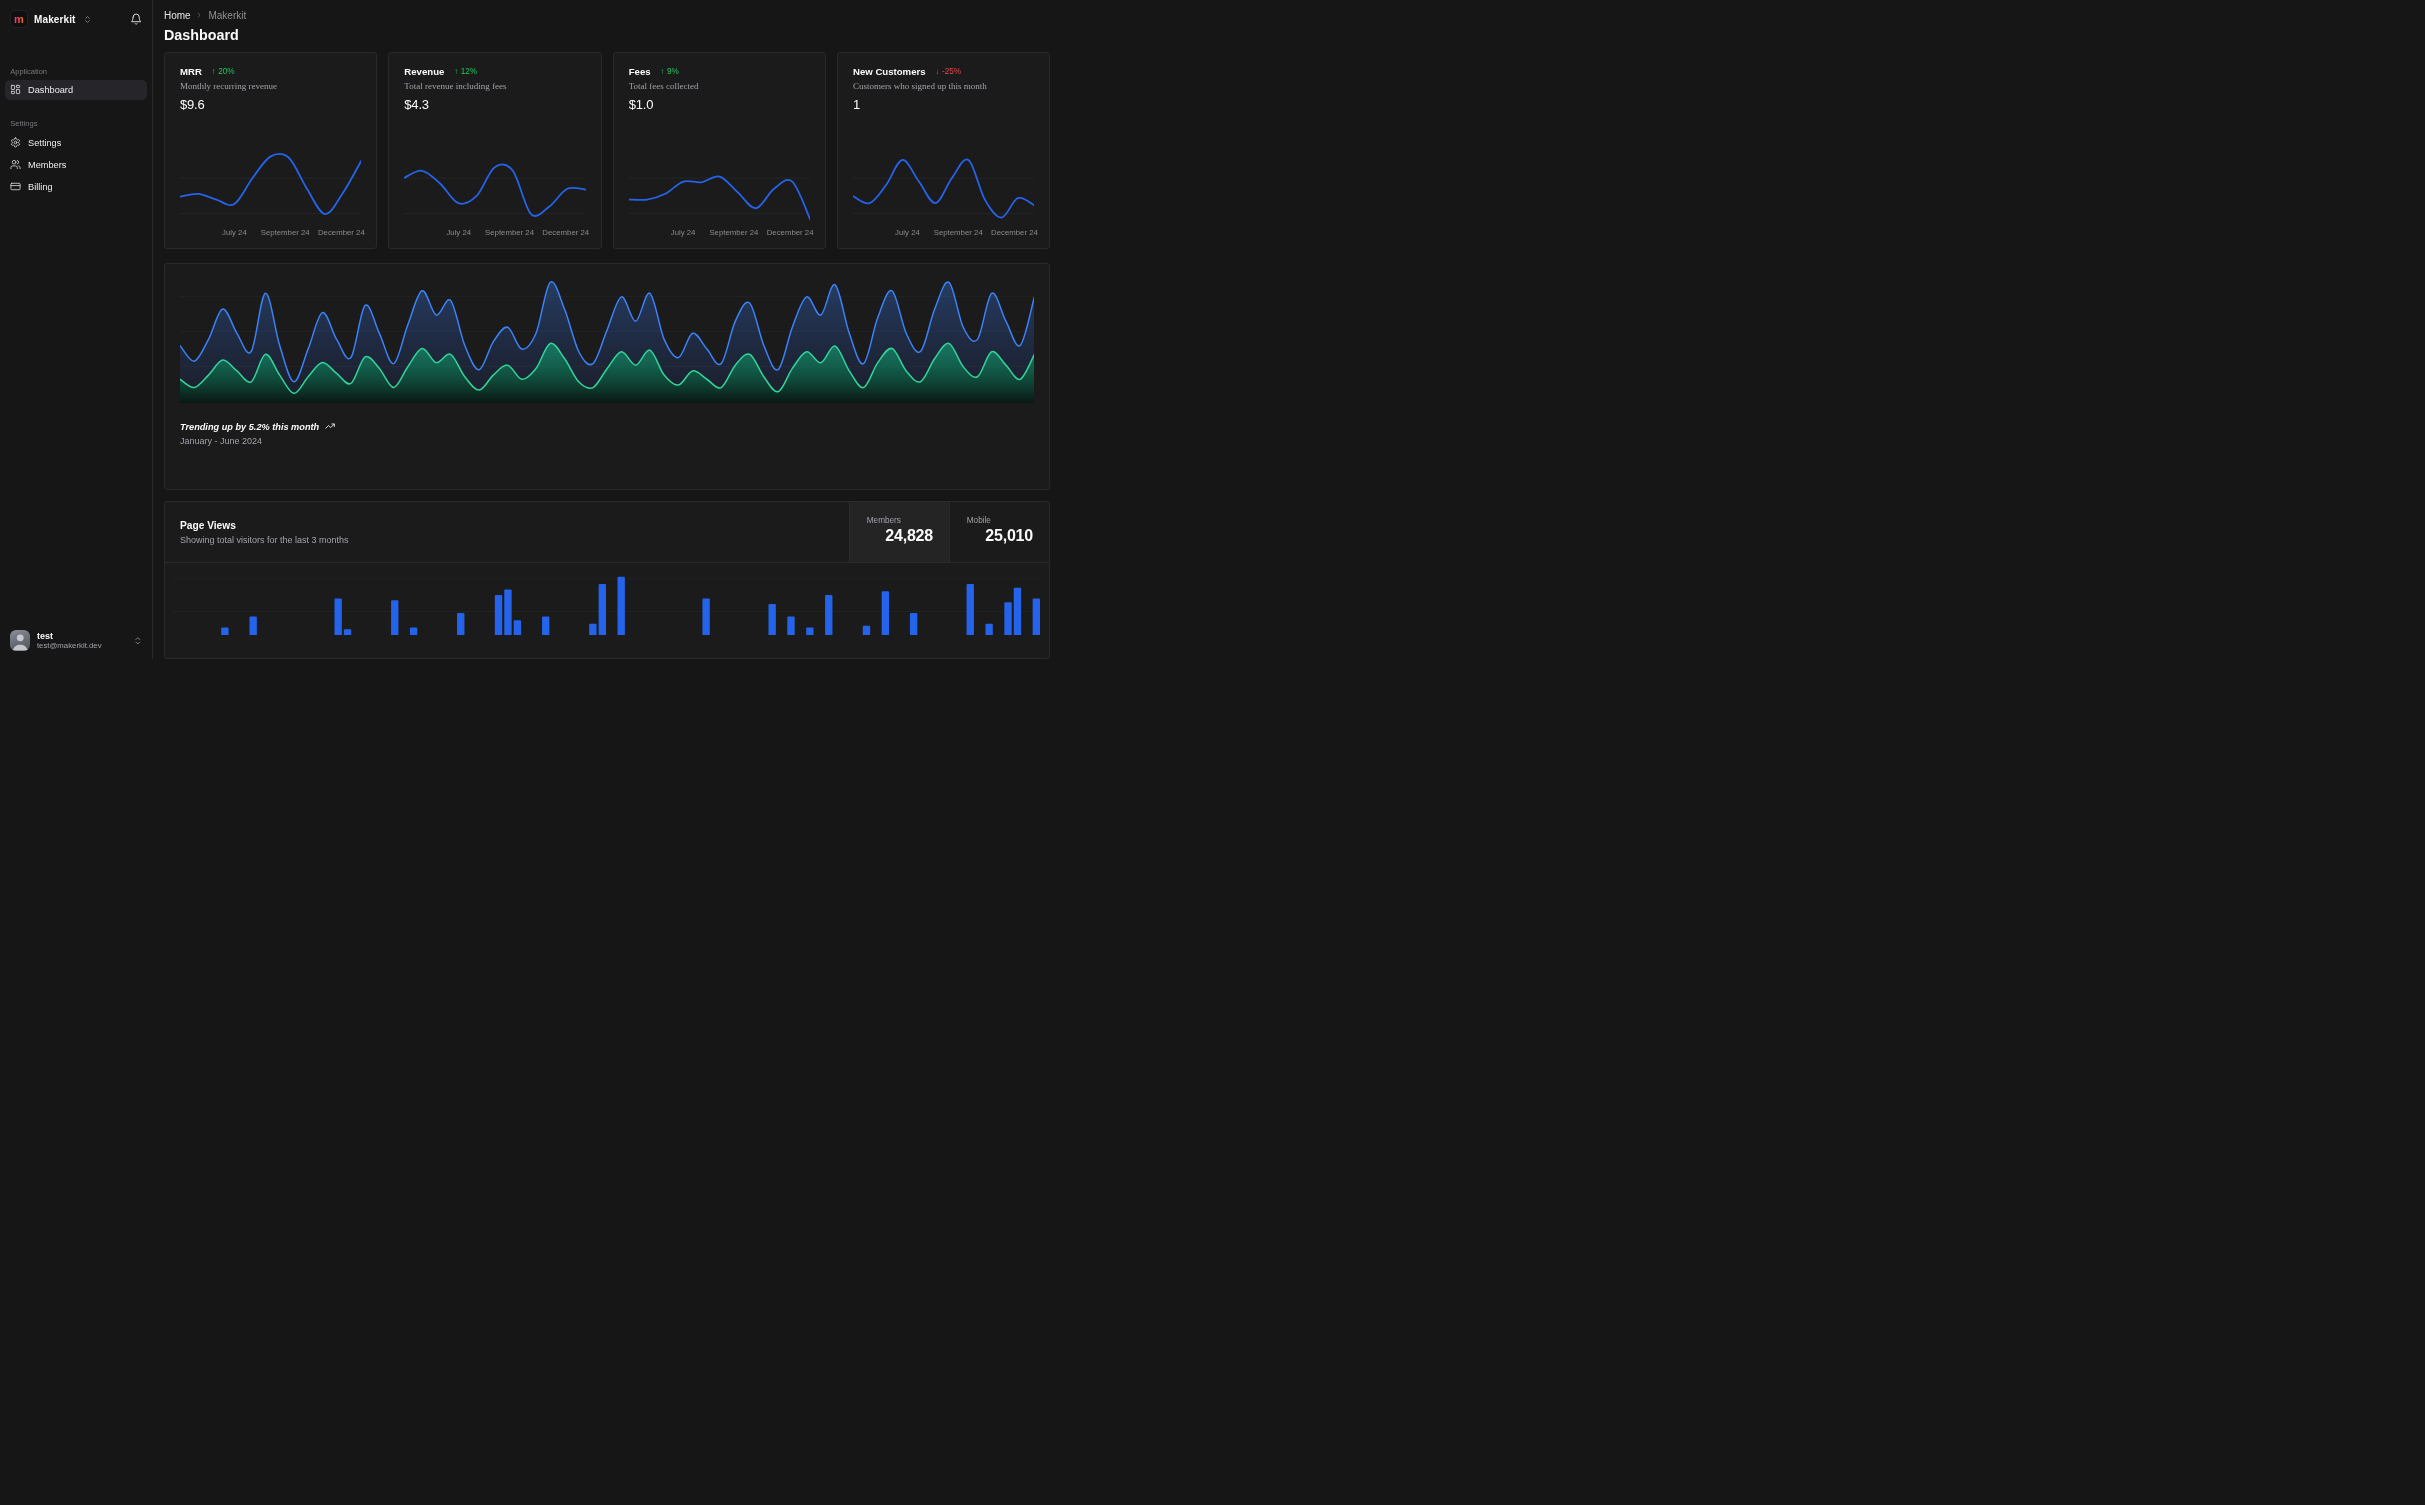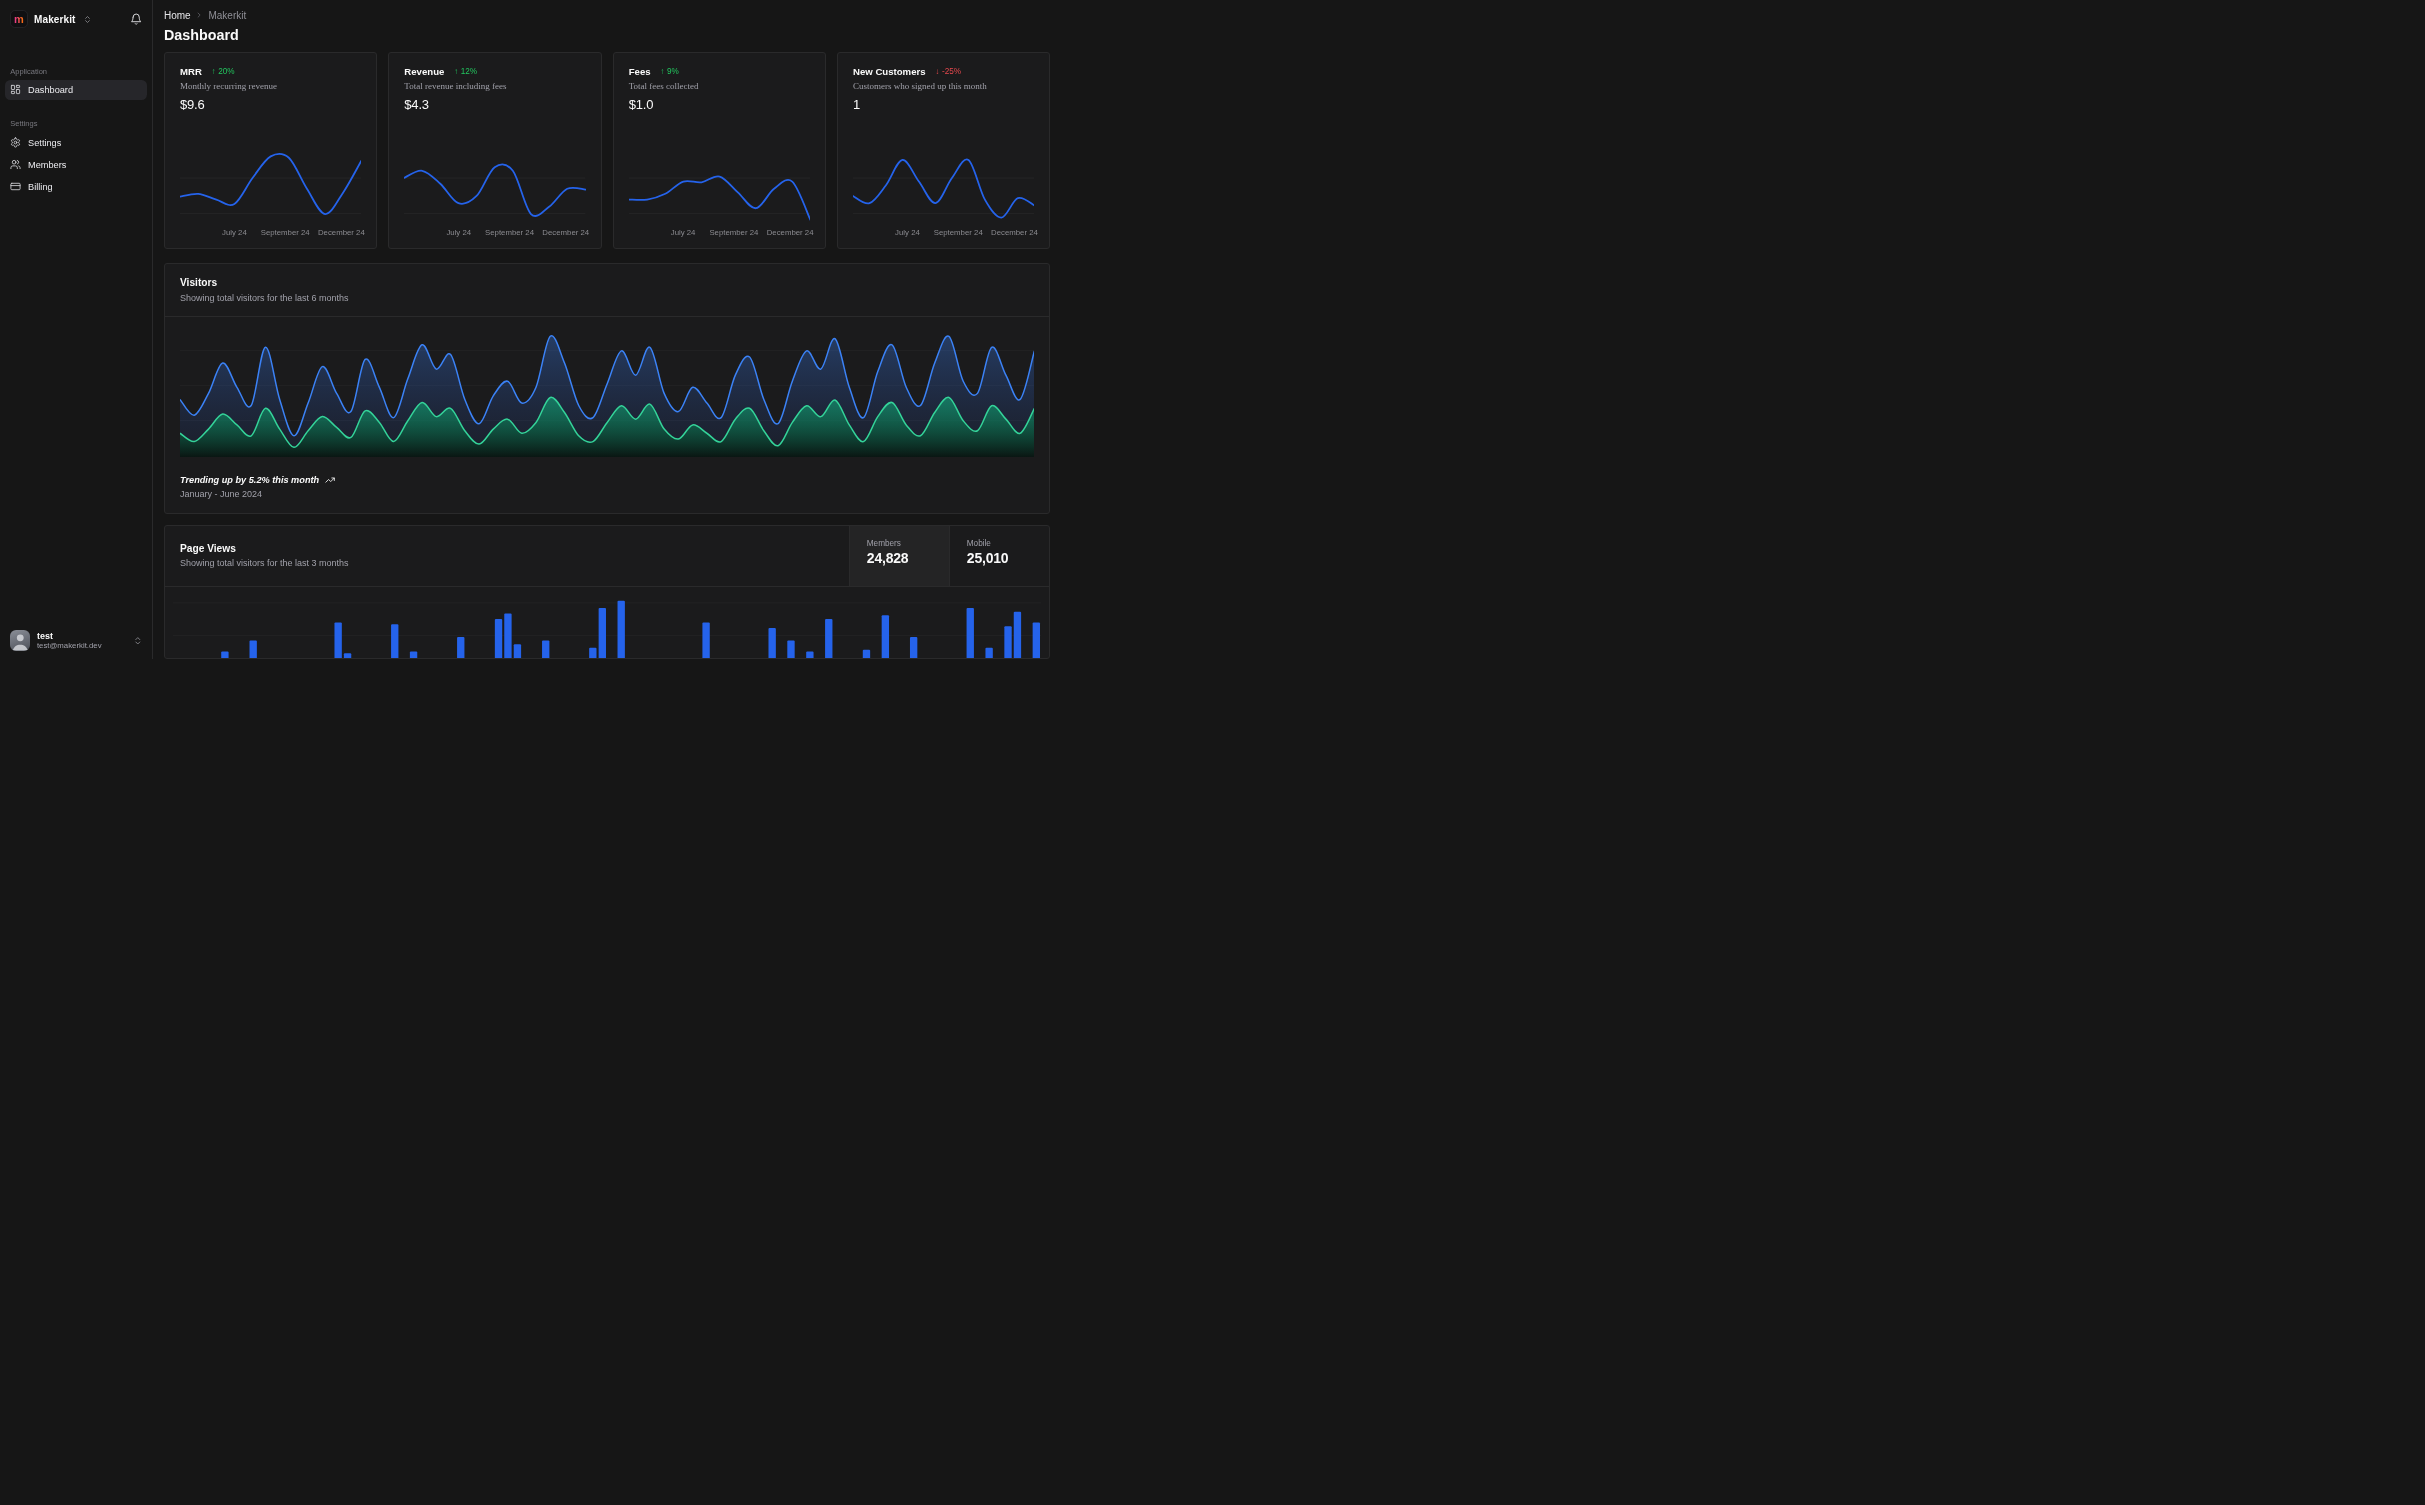--- a/index.html
+++ b/index.html
@@ -69,21 +69,21 @@
 
   
   .pv-card{margin-top:11px;height:177px;display:flex;flex-direction:column;overflow:hidden;}
   .pv-header{display:flex;align-items:stretch;border-bottom:0.7px solid var(--border);min-height:61px;}
   .pv-head-left{display:flex;flex-direction:column;justify-content:center;padding:0 15px;flex:1;}
   .pv-stats{display:flex;}
   .pv-stat{width:100px;border-left:0.7px solid var(--border);padding:13.6px 16.4px 0;cursor:pointer;}
   .pv-stat.active{background:rgba(255,255,255,.045);}
   .pv-stat.last{border-top-right-radius:8.2px;}
   .pv-stat-label{font-size:8.2px;color:var(--muted);}
-  .pv-stat-val{font-size:14px;font-weight:700;margin-top:2px;letter-spacing:-0.2px;}
+  .pv-stat-val{font-size:16px;font-weight:700;margin-top:2px;letter-spacing:-0.2px;text-align:right;}
   .pv-body{flex:1;padding:0 8.2px;}
   #bars-svg{display:block;width:100%;height:72px;overflow:hidden;}
 </style>
 </head>
 <body>
 
 <div class="app">
 
   <aside class="sidebar">
     <div class="ws-row">
@@ -278,24 +278,20 @@
           <div class="spark-labels">
             <span class="sl-0">July 24</span>
             <span class="sl-1">September 24</span>
             <span class="sl-2">December 24</span>
           </div>
         </div>
       </div>
     </div>
 
     <div class="card visitors-card">
-      <div class="v-header">
-        <div class="v-title">Visitors</div>
-        <div class="v-sub">Showing total visitors for the last 6 months</div>
-      </div>
       <div class="v-body">
         <svg id="visitors-svg" viewBox="0 0 1253 190">
             <defs>
               <linearGradient id="gBlue" x1="0" y1="0" x2="0" y2="1">
        <stop offset="0" stop-color="rgba(59,130,246,0.33)"></stop>
                 <stop offset="1" stop-color="rgba(30,58,138,0.12)"></stop>
      </linearGradient>
      <linearGradient id="gGreen" x1="0" y1="0" x2="0" y2="1">
        <stop offset="0" stop-color="rgba(16,185,129,0.52)"></stop>
                 <stop offset="1" stop-color="rgba(8,18,14,0.92)"></stop>

